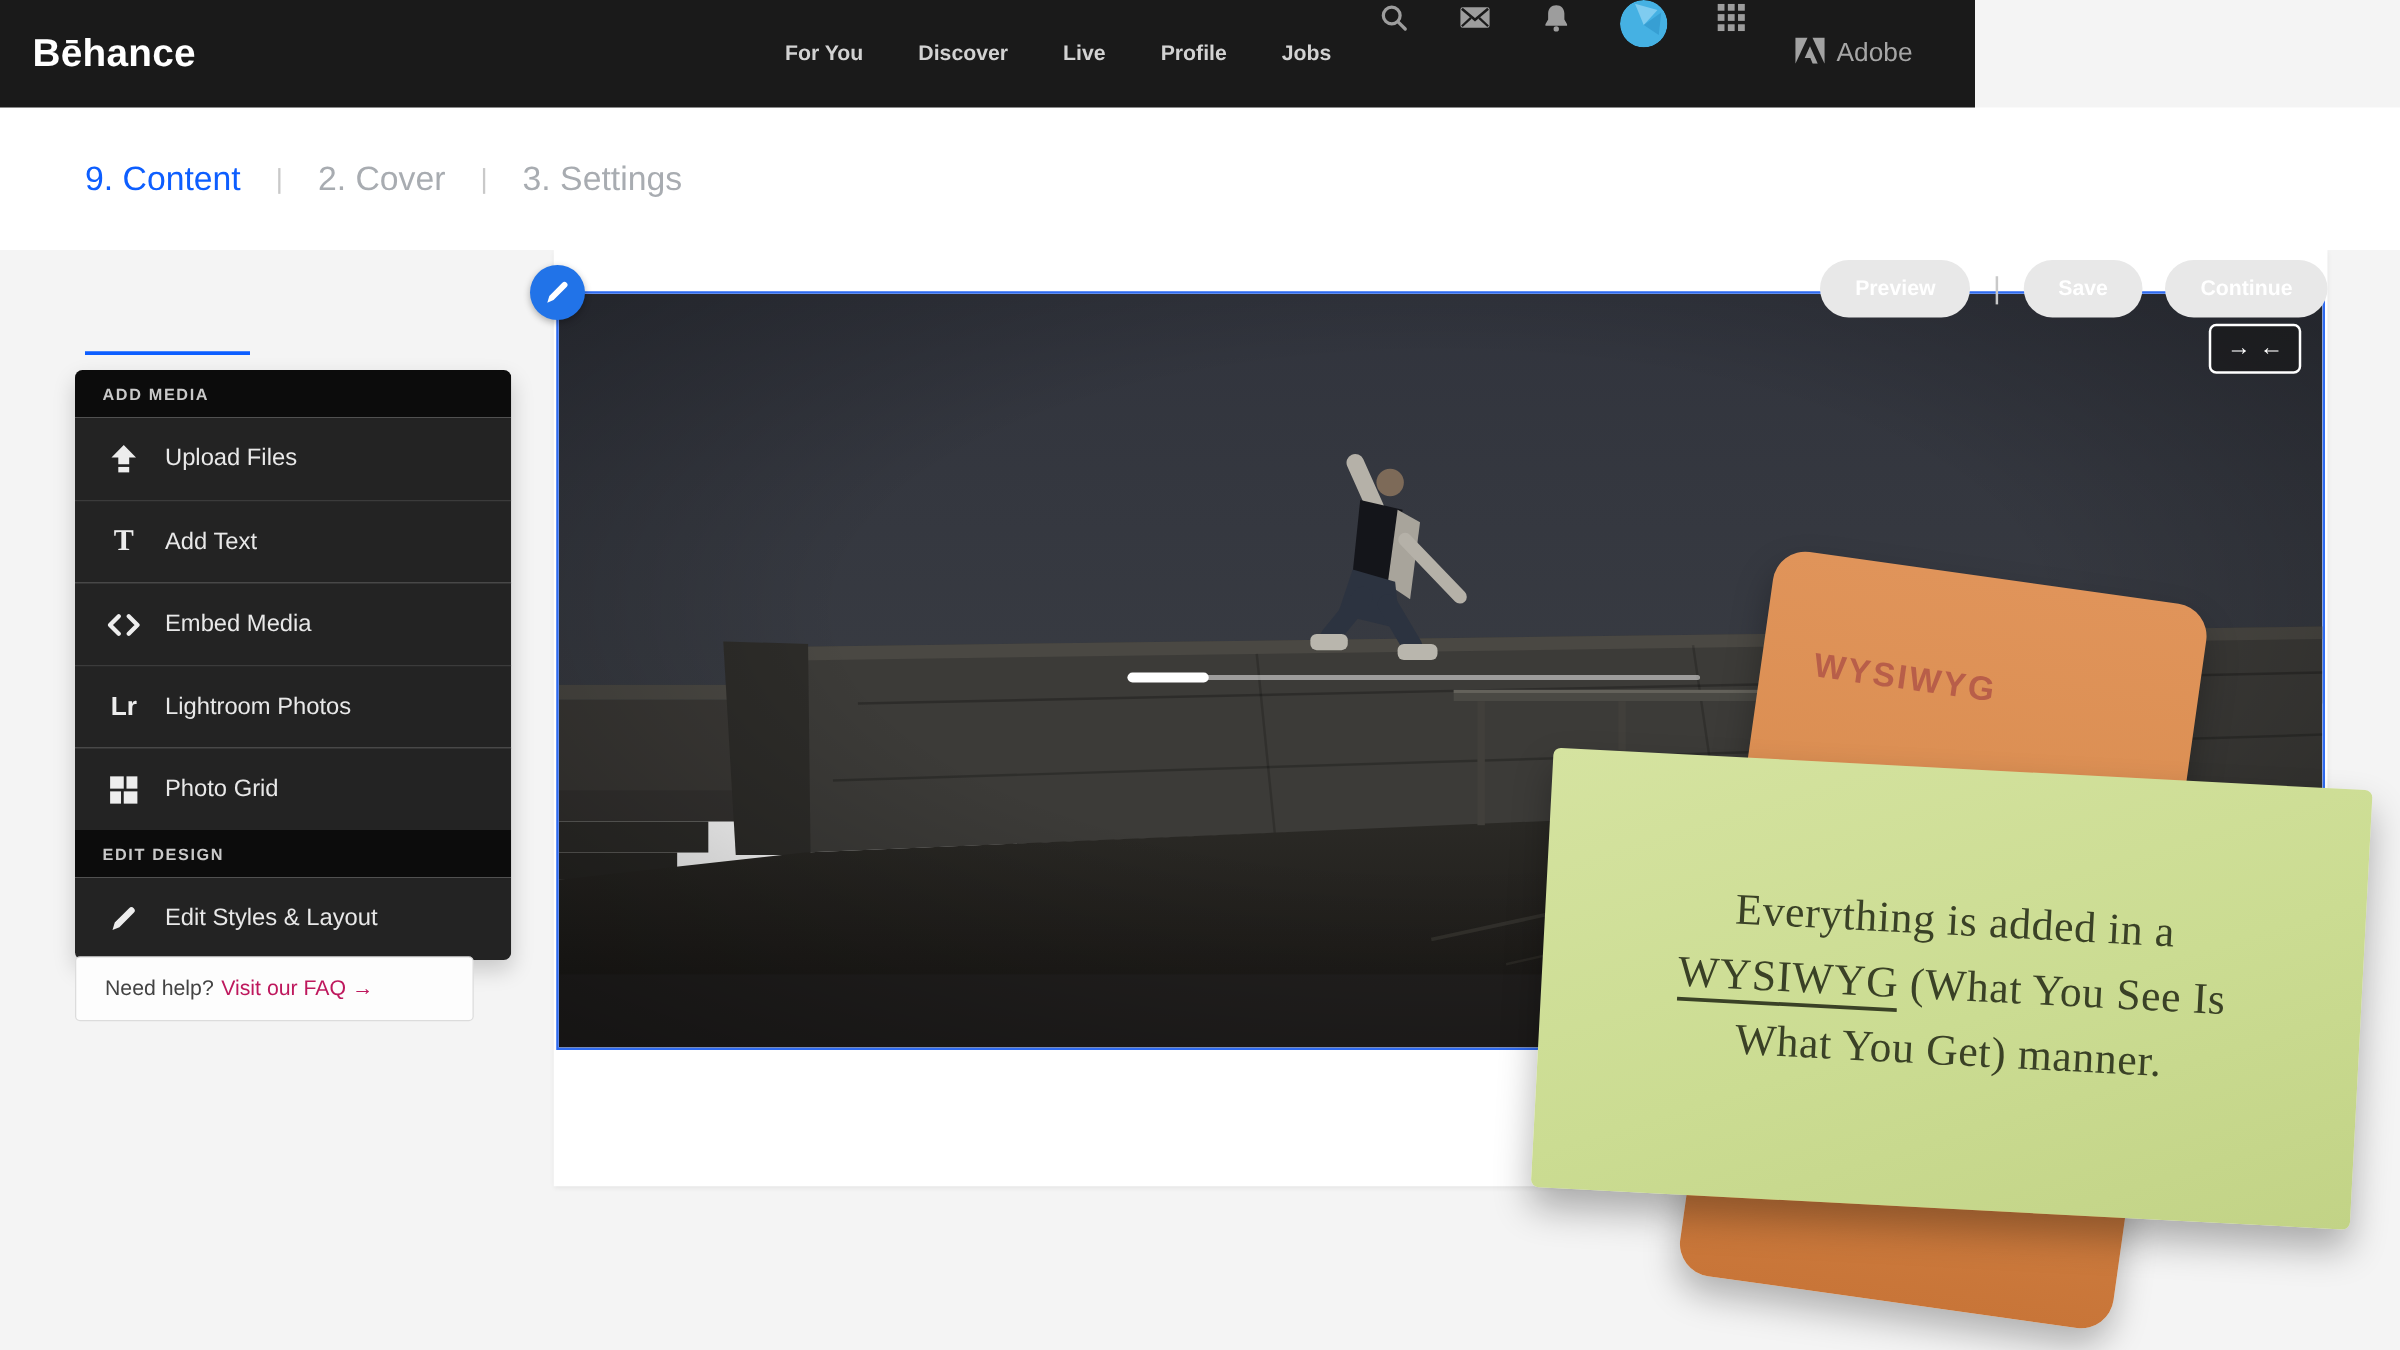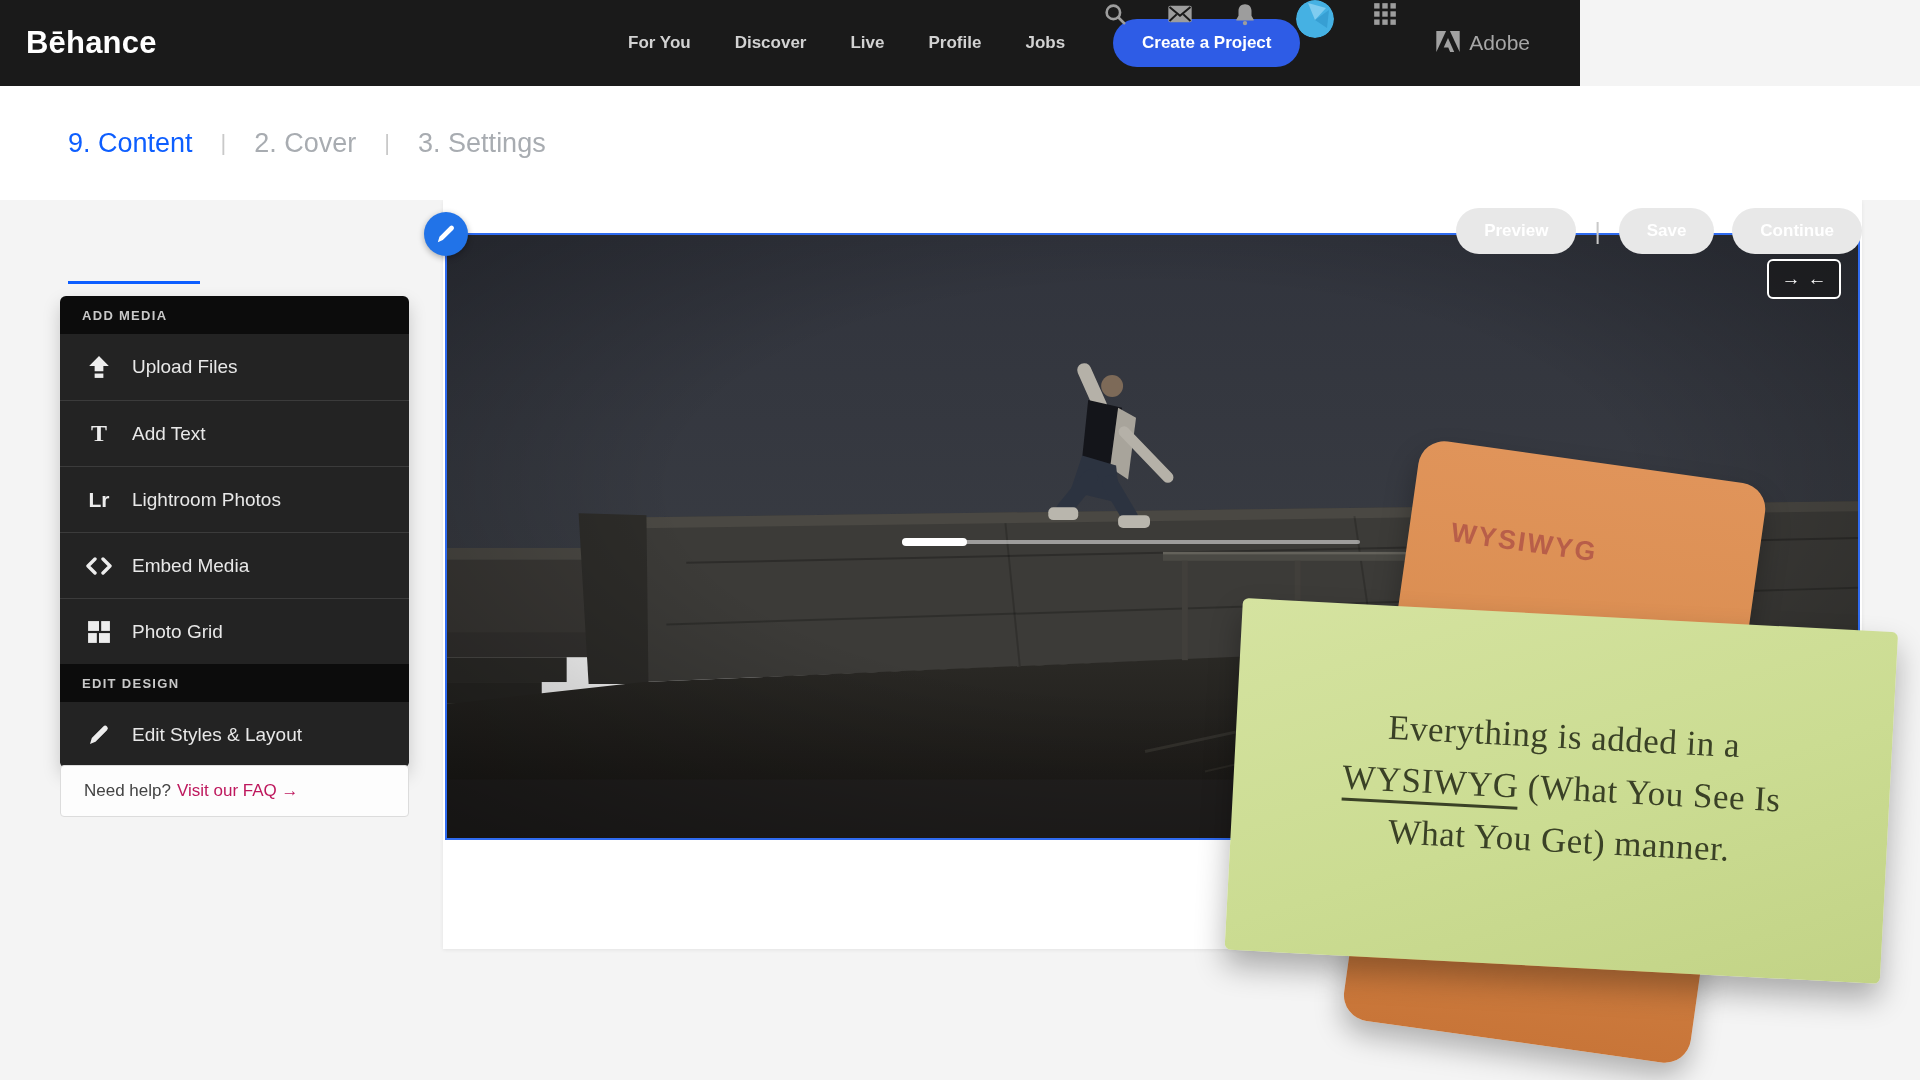--- a/index.html
+++ b/index.html
@@ -34,21 +34,21 @@
   .sidebar { position:absolute; left:60px; top:255px; width:349px; border-radius:6px; overflow:hidden; box-shadow:0 8px 18px rgba(0,0,0,.18); z-index:10;margin-top:41px; }
   .side-header { height:38px; background:#0c0c0c; color:#c9c9c9; font-size:13px; font-weight:bold; letter-spacing:1.3px; display:flex; align-items:center; padding-left:22px; }
   .side-item { height:66px; background:#232323; display:flex; align-items:center; cursor:pointer; }
   .side-item + .side-item { border-top:1px solid #3b3b3b; }
   .side-icon { width:30px; margin-left:24px; display:flex; align-items:center; justify-content:center; color:#ededed; font-weight:bold; }
   .side-label { margin-left:18px; color:#e8e8e8; font-size:19px; }
   .glyph-lr { font-size:21px; font-weight:bold; color:#ededed; font-family:"Liberation Sans",sans-serif; }
   .glyph-t { font-size:24px; font-weight:bold; color:#ededed; font-family:"Liberation Serif","DejaVu Serif",serif; }
 
   
-  .helpbox { position:absolute; left:60px; top:765px; width:349px; height:52px; background:#fdfdfd; border:1px solid #dcdcdc; border-radius:4px; display:flex; align-items:center; padding-left:23px; font-size:17px; z-index:10; }
+  .helpbox { position:absolute; left:60px; top:765px; width:319px; height:52px; background:#fdfdfd; border:1px solid #dcdcdc; border-radius:4px; display:flex; align-items:center; padding-left:23px; font-size:17px; z-index:10; }
   .help-text { color:#434343; }
   .help-link { color:#be185d; margin-left:6px; cursor:pointer; text-decoration:none; }
 
   
   .canvas { position:absolute; left:443px; top:200px; width:1419px; height:749px; background:#fff; box-shadow:0 1px 4px rgba(0,0,0,.07); z-index:1; }
   .photo { position:absolute; left:445px; top:233px; width:1415px; height:607px; border:2px solid #2f6bf0; overflow:hidden; z-index:2; cursor:pointer; }
   .photo svg.scene { display:block; width:100%; height:100%; }
   .edit-fab { position:absolute; left:424px; top:212px; width:44px; height:44px; border-radius:50%; background:#2173e8; border:none; display:flex; align-items:center; justify-content:center; box-shadow:0 2px 6px rgba(0,0,0,.3); z-index:6; cursor:pointer; }
   .collapse-btn { position:absolute; left:1320px; top:24px; width:74px; height:40px; background:rgba(22,22,22,.6); border:2px solid #fff; border-radius:6px; display:flex; align-items:center; justify-content:center; gap:7px; color:#fff; font-size:19px; cursor:pointer; }
   .progress-track { position:absolute; left:455px; top:305px; width:458px; height:4px; background:rgba(255,255,255,.5); border-radius:2px; }
@@ -70,21 +70,20 @@
   <div class="brand">Bēhance</div>
 
   <div class="navlinks">
     <span class="navlink">For You</span>
     <span class="navlink">Discover</span>
     <span class="navlink">Live</span>
     <span class="navlink">Profile</span>
     <span class="navlink">Jobs</span>
   </div>
 
-  <button class="create-btn">Create a Project</button>
 
   <div class="nav-icons">
     <span class="icon-btn">
       <svg width="26" height="26" viewBox="0 0 24 24" fill="none" stroke="#9d9d9d" stroke-width="2.4" stroke-linecap="round">
         <circle cx="10.5" cy="10.5" r="6.2"></circle>
           <line x1="15.2" y1="15.2" x2="20.5" y2="20.5"></line>
       </svg>
     </span>
     <span class="icon-btn">
       <svg width="28" height="28" viewBox="0 0 24 24">
@@ -163,32 +162,32 @@
     </span>
     <span class="side-label">Upload Files</span>
   </div>
 
   <div class="side-item">
     <span class="side-icon glyph-t">T</span>
     <span class="side-label">Add Text</span>
   </div>
 
   <div class="side-item">
-    <span class="side-icon glyph-lr">Lr</span>
-    <span class="side-label">Lightroom Photos</span>
-  </div>
-
-  <div class="side-item">
     <span class="side-icon">
       <svg width="26" height="22" viewBox="0 0 26 22" fill="none" stroke="#ededed" stroke-width="3.4" stroke-linecap="round" stroke-linejoin="round">
         <polyline points="9,4 2,11 9,18"></polyline>
           <polyline points="17,4 24,11 17,18"></polyline>
       </svg>
     </span>
     <span class="side-label">Embed Media</span>
+  </div>
+
+  <div class="side-item">
+    <span class="side-icon glyph-lr">Lr</span>
+    <span class="side-label">Lightroom Photos</span>
   </div>
 
   <div class="side-item">
     <span class="side-icon">
       <svg width="24" height="24" viewBox="0 0 22 22" fill="#ededed">
         <rect x="1" y="1" width="10" height="9"></rect>
         <rect x="13" y="1" width="8" height="9"></rect>
         <rect x="1" y="12" width="8" height="9"></rect>
         <rect x="11" y="12" width="10" height="9"></rect>
       </svg>

